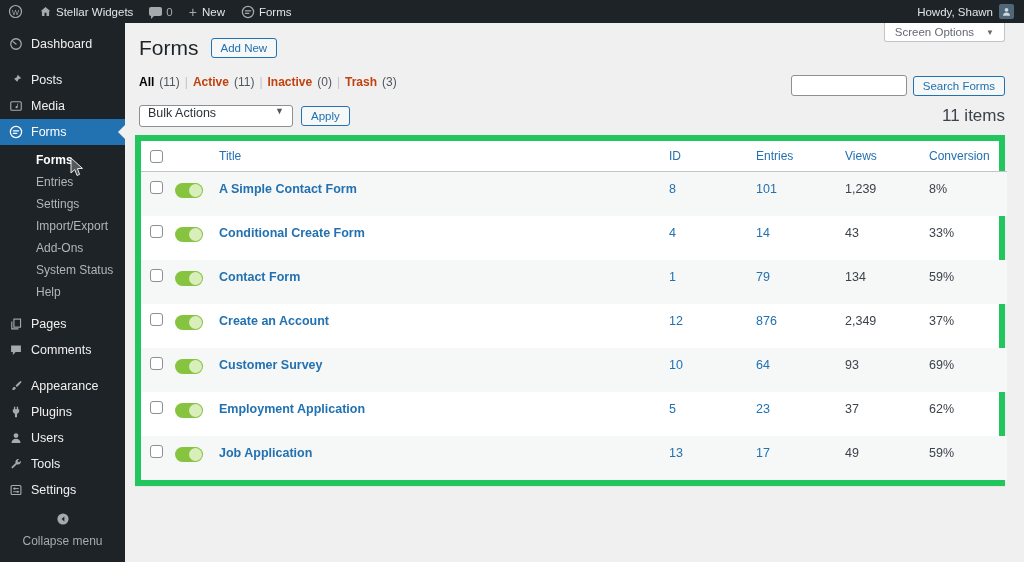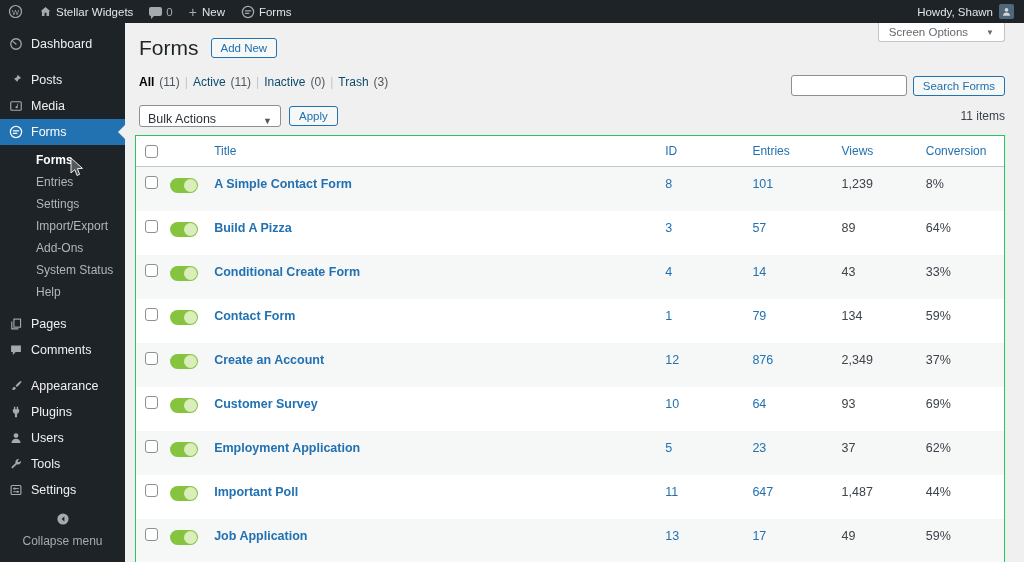--- a/index.html
+++ b/index.html
@@ -32,46 +32,46 @@
   .submenu-item.current { color:#fff; font-weight:bold; }
   .collapse-item { margin-top:8px; color:#a7aaad;flex-direction:column; }
   .collapse-item .label { color:#a7aaad; font-size:12px; }
 
   
   .cursor { position:fixed; left:70px; top:157px; z-index:99; pointer-events:none; }
 
   
   .content { position:fixed; left:125px; top:23px; width:899px; height:539px; background:#f0f0f1; }
   .screen-options { position:absolute; top:0; right:19px; background:#fff; border:1px solid #c3c4c7; border-top:none;
-    border-radius:0 0 3px 3px; padding:3px 10px; font-size:11.5px; color:#646970; display:flex; align-items:center; gap:18px; cursor:pointer; }
+    border-radius:0 0 3px 3px; padding:3px 10px; font-size:11.5px; color:#646970; display:flex; align-items:center; gap:12px; cursor:pointer; }
   .so-arrow { font-size:8px; color:#646970; }
 
   .page-header { display:flex; align-items:center; gap:12px; padding:13px 0 0 14px; }
   .page-title { font-size:21px; font-weight:400; color:#1d2327; }
   .btn { background:#f6f7f7; border:1px solid #2271b1; color:#2271b1; border-radius:3px; font-size:11.5px;
     padding:3px 9px; cursor:pointer; font-family:"Liberation Sans", sans-serif; white-space:nowrap; }
 
   .filters-row { display:flex; justify-content:space-between; align-items:flex-start; padding:15px 19px 0 14px; }
   .filters { font-size:12px; color:#646970; display:flex; align-items:center; gap:5px; }
-  .filters .flink { color:#0c4a6e; text-decoration:none; cursor:pointer; }
+  .filters .flink { color:#c2410c; text-decoration:none; cursor:pointer;font-weight:bold; }
   .filters .fcurrent { color:#000; font-weight:bold; cursor:pointer; }
   .filters .fcount { color:#50575e; }
   .filters .sep { color:#c3c4c7; }
   .search-box { display:flex; align-items:center; gap:6px; }
   .search-input { width:116px; height:21px; border:1px solid #8c8f94; border-radius:3px; background:#fff; padding:0 5px; font-size:12px; }
 
   .toolbar-row { display:flex; justify-content:space-between; align-items:center; padding:9px 19px 0 14px; }
   .bulk { display:flex; align-items:center; gap:8px; }
-  .select { width:142px; height:22px; background:#fff; border:1px solid #8c8f94; border-radius:3px; display:flex;
-    align-items:flex-end; justify-content:space-between; padding:0 8px; font-size:12.5px; color:#2c3338; cursor:pointer; }
+  .select { width:154px; height:22px; background:#fff; border:1px solid #8c8f94; border-radius:3px; display:flex;
+    align-items:flex-start; justify-content:space-between; padding:0 8px; font-size:12.5px; color:#2c3338; cursor:pointer; }
   .chev { font-size:9px; color:#50575e; }
-  .items-count { font-size:12px; color:#3c434a; }
+  .items-count { font-size:17px; color:#3c434a; }
 
   
-  .table-wrap { margin:8px 19px 0 10px; background:#fff; border:1px solid #22c55e; box-shadow:0 1px 1px rgba(0,0,0,.04); }
+  .table-wrap { margin:8px 19px 0 10px; background:#fff; border:6px solid #22c55e; box-shadow:0 1px 1px rgba(0,0,0,.04); }
   table { border-collapse:collapse; width:100%; table-layout:fixed; }
   col.c-cb{width:28px;} col.c-tg{width:42px;} col.c-title{width:448px;} col.c-id{width:85px;}
   col.c-entries{width:88px;} col.c-views{width:84px;} col.c-conv{width:91px;}
   thead th { text-align:left; font-weight:400; font-size:12px; color:#2271b1; padding:5px 0 5px 0; border-bottom:1px solid #c3c4c7; height:24px; }
   thead th.h-title{ padding-left:8px; cursor:pointer; }
   thead th.h-id{ padding-left:10px; cursor:pointer; }
   thead th.h-entries{ padding-left:12px; cursor:pointer; }
   thead th.h-views{ padding-left:13px; cursor:pointer; }
   thead th.h-conv{ padding-left:13px; cursor:pointer; }
   tbody tr { height:44px; }
@@ -343,33 +343,20 @@
           <td class="v-views">1,239</td>
           <td class="v-conv">8%</td>
         </tr>
         <tr>
           <td class="cb-cell"><input type="checkbox" class="wpcb" style=""></td>
           <td>
               <div class="toggle">
                 <div class="knob"></div>
               </div>
             </td>
-          <td class="t-title">Build A Pizza</td>
-          <td class="v-id"><span class="t-link">3</span></td>
-          <td class="v-entries"><span class="t-link">57</span></td>
-          <td class="v-views">89</td>
-          <td class="v-conv">64%</td>
-        </tr>
-        <tr>
-          <td class="cb-cell"><input type="checkbox" class="wpcb" style=""></td>
-          <td>
-              <div class="toggle">
-                <div class="knob"></div>
-              </div>
-            </td>
           <td class="t-title">Conditional Create Form</td>
           <td class="v-id"><span class="t-link">4</span></td>
           <td class="v-entries"><span class="t-link">14</span></td>
           <td class="v-views">43</td>
           <td class="v-conv">33%</td>
         </tr>
         <tr>
           <td class="cb-cell"><input type="checkbox" class="wpcb" style=""></td>
           <td>
               <div class="toggle">
@@ -421,33 +408,20 @@
           <td class="v-views">37</td>
           <td class="v-conv">62%</td>
         </tr>
         <tr>
           <td class="cb-cell"><input type="checkbox" class="wpcb" style=""></td>
           <td>
               <div class="toggle">
                 <div class="knob"></div>
               </div>
             </td>
-          <td class="t-title">Important Poll</td>
-          <td class="v-id"><span class="t-link">11</span></td>
-          <td class="v-entries"><span class="t-link">647</span></td>
-          <td class="v-views">1,487</td>
-          <td class="v-conv">44%</td>
-        </tr>
-        <tr>
-          <td class="cb-cell"><input type="checkbox" class="wpcb" style=""></td>
-          <td>
-              <div class="toggle">
-                <div class="knob"></div>
-              </div>
-            </td>
           <td class="t-title">Job Application</td>
           <td class="v-id"><span class="t-link">13</span></td>
           <td class="v-entries"><span class="t-link">17</span></td>
           <td class="v-views">49</td>
           <td class="v-conv">59%</td>
         </tr>
 
       </tbody>
     </table>
   </div>

